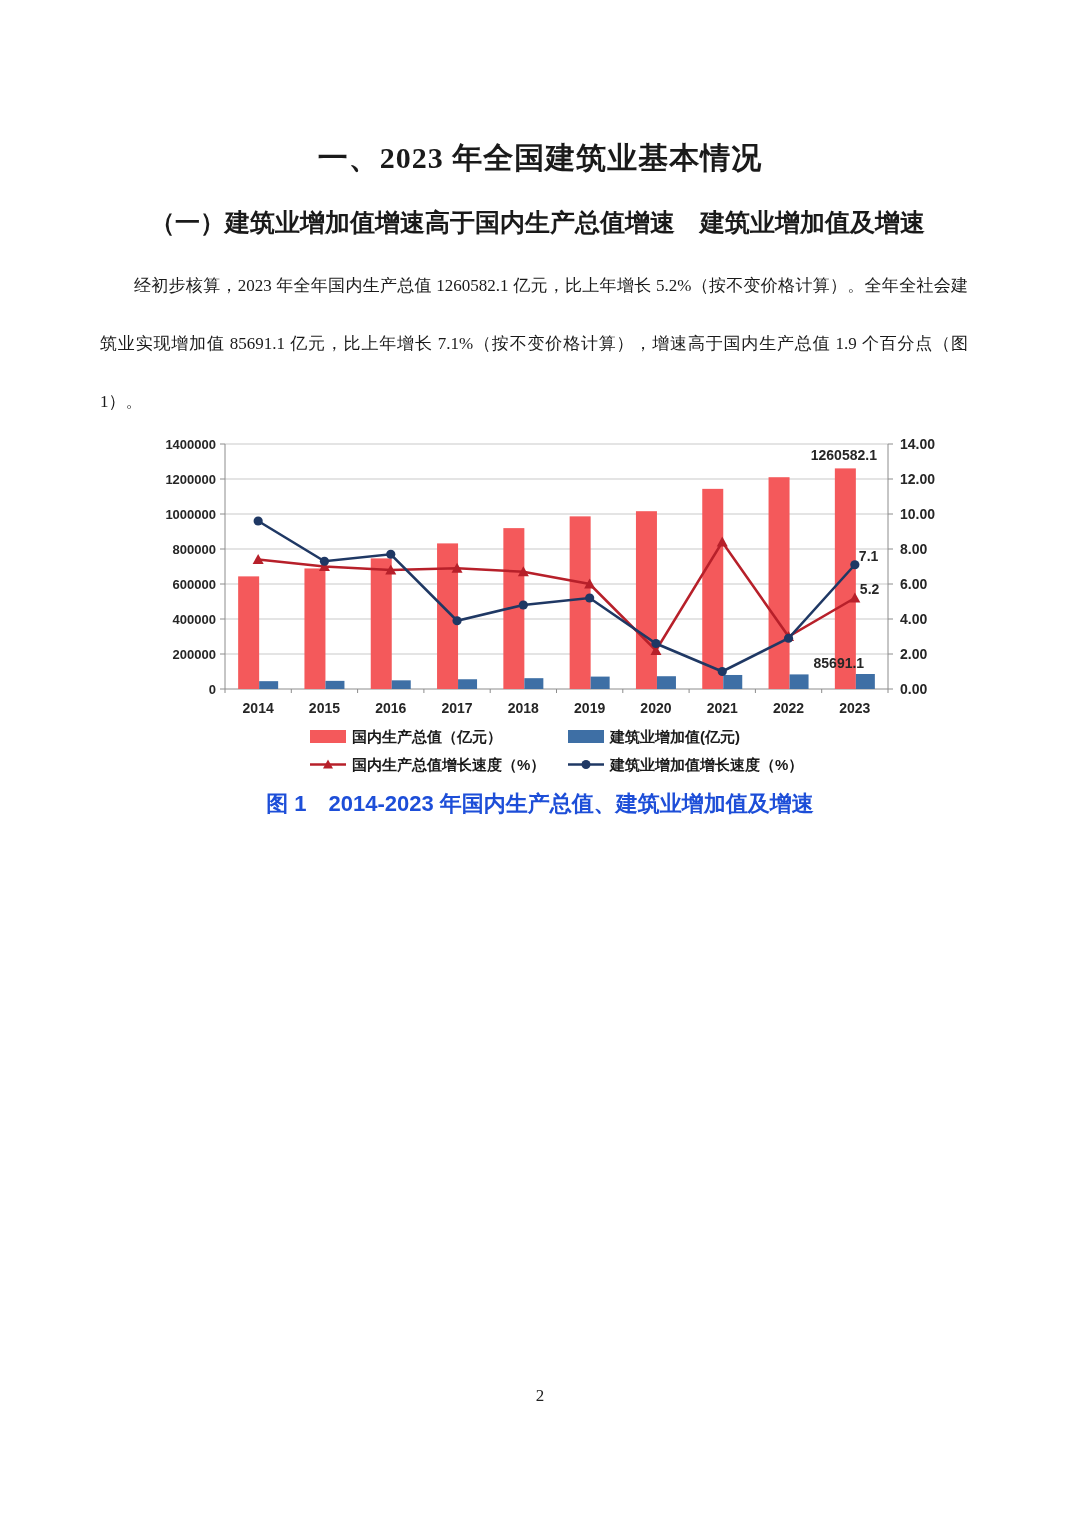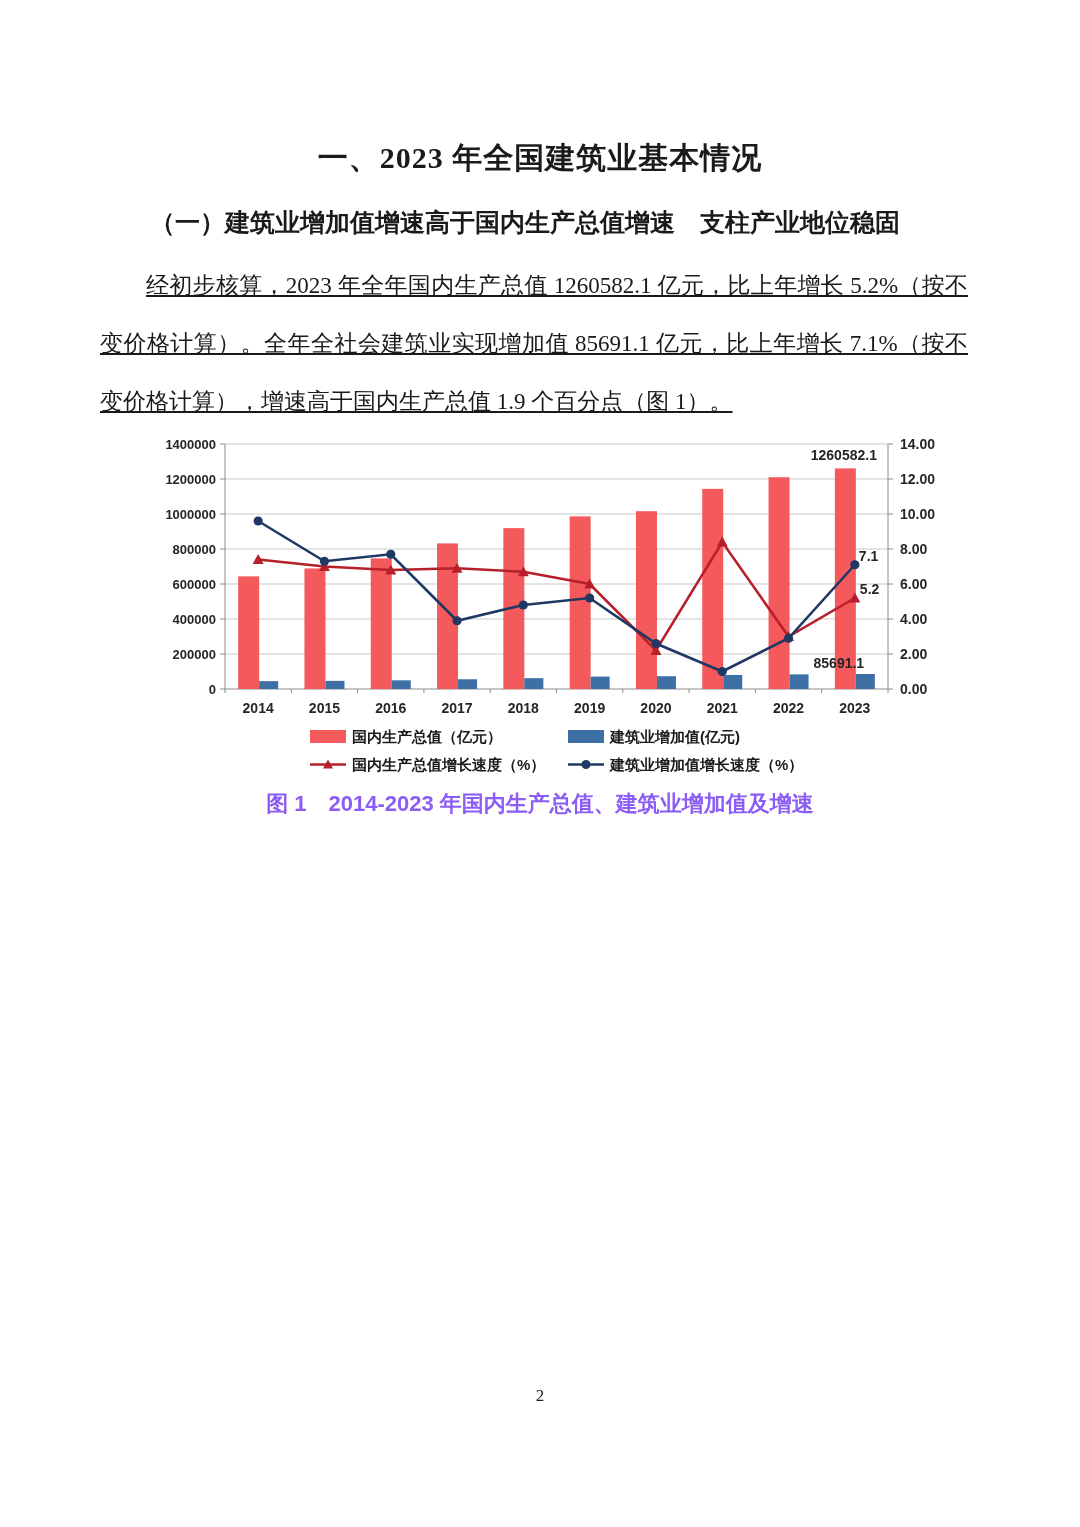--- a/index.html
+++ b/index.html
@@ -23,56 +23,55 @@
   .subheading{
     margin:18px 0 0 0;
     font-size:25px;
     font-weight:700;
     line-height:52px;
     text-align:justify;
     text-indent:2em;
   }
   .body-para{
     margin:8px 12px 0 0;
-    font-size:23px;
+    font-size:17px;
     line-height:58px;
     text-align:justify;
     text-indent:2em;
-    text-decoration:underline;
   }
   figure.fig{margin:0;padding:0;}
   .chart-wrap{margin-left:30px;width:880px;height:356px;}
   #chart-svg text{
     font-family:"Liberation Sans","DejaVu Sans",sans-serif;
   }
   figcaption{
     margin-top:2px;
     font-family:"Liberation Sans","DejaVu Sans",sans-serif;
     font-size:22px;
     font-weight:700;
     text-align:center;
-    color:#8b5cf6;
+    color:#1d4ed8;
   }
   .para-after-fig{margin-top:12px;}
   .page-num{
     position:absolute;
     top:1386px;left:0;width:100%;
     text-align:center;
     font-size:17px;
     color:#222;
   }
 </style>
 </head>
 <body>
 
 <div class="page">
 
   <h1 class="title">一、2023 年全国建筑业基本情况</h1>
 
-  <p class="subheading">（一）建筑业增加值增速高于国内生产总值增速　支柱产业地位稳固</p>
+  <p class="subheading">（一）建筑业增加值增速高于国内生产总值增速　建筑业增加值及增速</p>
 
   <p class="body-para">经初步核算，2023 年全年国内生产总值 1260582.1 亿元，比上年增长 5.2%（按不变价格计算）。全年全社会建筑业实现增加值 85691.1 亿元，比上年增长 7.1%（按不变价格计算），增速高于国内生产总值 1.9 个百分点（图 1）。</p>
 
   <figure class="fig">
     <div class="chart-wrap">
       <svg id="chart-svg" width="880" height="356" viewBox="0 0 880 356" role="img">
           <g>
             <line x1="95" y1="258" x2="758" y2="258" stroke="#8C8C8C" stroke-width="1"></line>
             <line x1="90" y1="258" x2="95" y2="258" stroke="#8C8C8C"></line>
             <line x1="758" y1="258" x2="763" y2="258" stroke="#8C8C8C"></line>

